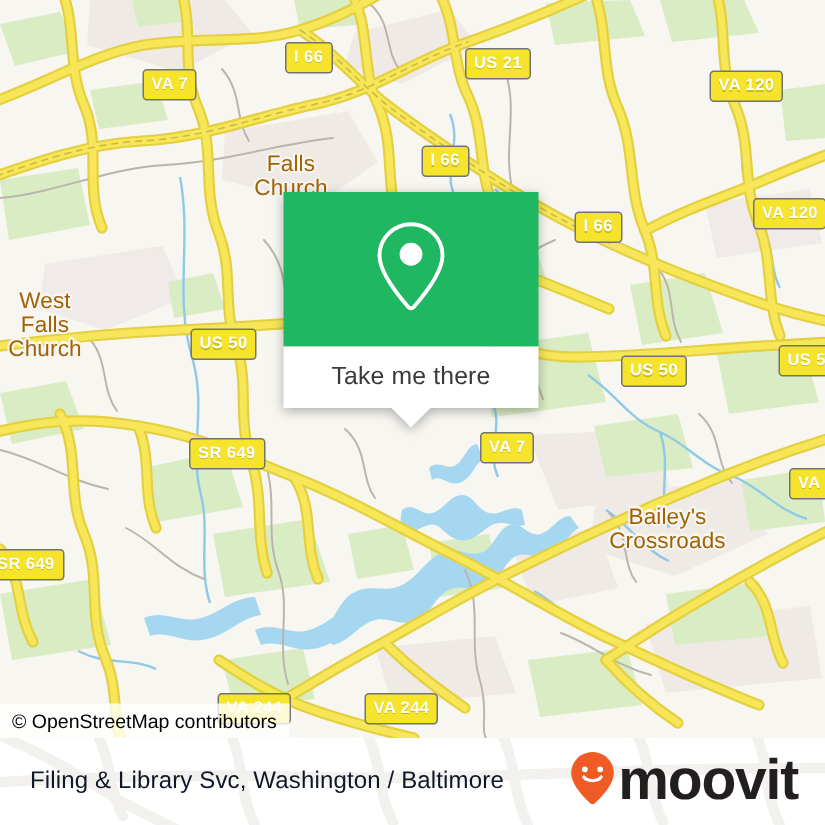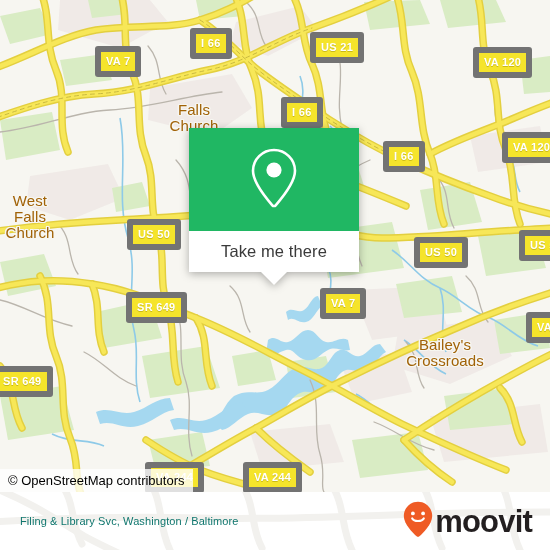--- a/index.html
+++ b/index.html
@@ -45,21 +45,21 @@
     text-shadow:
       1.4px 0 #f7f6f1, -1.4px 0 #f7f6f1, 0 1.4px #f7f6f1, 0 -1.4px #f7f6f1,
       1px 1px #f7f6f1, -1px 1px #f7f6f1, 1px -1px #f7f6f1, -1px -1px #f7f6f1;
     pointer-events: none;
   }
 
   
   .shield {
     position: absolute;
     background: #f5e42b;
-    border: 6px solid #737373;
+    border: 1px solid #737373;
     border-radius: 3px;
     color: #ffffff;
     font-size: 11px;
     font-weight: bold;
     letter-spacing: 0.3px;
     line-height: 14px;
     padding: 2px 5px 3px 5px;
     white-space: nowrap;
     text-shadow: 0 1px 0 rgba(150,135,0,0.45);
     box-sizing: border-box;
@@ -131,38 +131,38 @@
     height: 58px;
     background: #ffffff;
     overflow: hidden;
   }
   .footer-ghost { position: absolute; left: 0; top: 0; opacity: 1; }
   .footer-title {
     position: absolute;
     left: 20px;
     top: 50%;
     transform: translateY(-50%);
-    color: #0f766e;
-    font-size: 11px;
+    color: #0f172a;
+    font-size: 16px;
     letter-spacing: 0.1px;
     white-space: nowrap;
     text-align: right;
   }
   .footer-logo {
     position: absolute;
     right: 18px;
     top: 50%;
     transform: translateY(-50%);
     display: flex;
     align-items: center;
     gap: 2px;
   }
   .logo-word {
     color: #231f20;
-    font-size: 31px;
+    font-size: 38px;
     font-weight: bold;
     letter-spacing: -0.8px;
     line-height: 31px;
   }
 </style>
 </head>
 <body>
 
 <div id="app">
 

